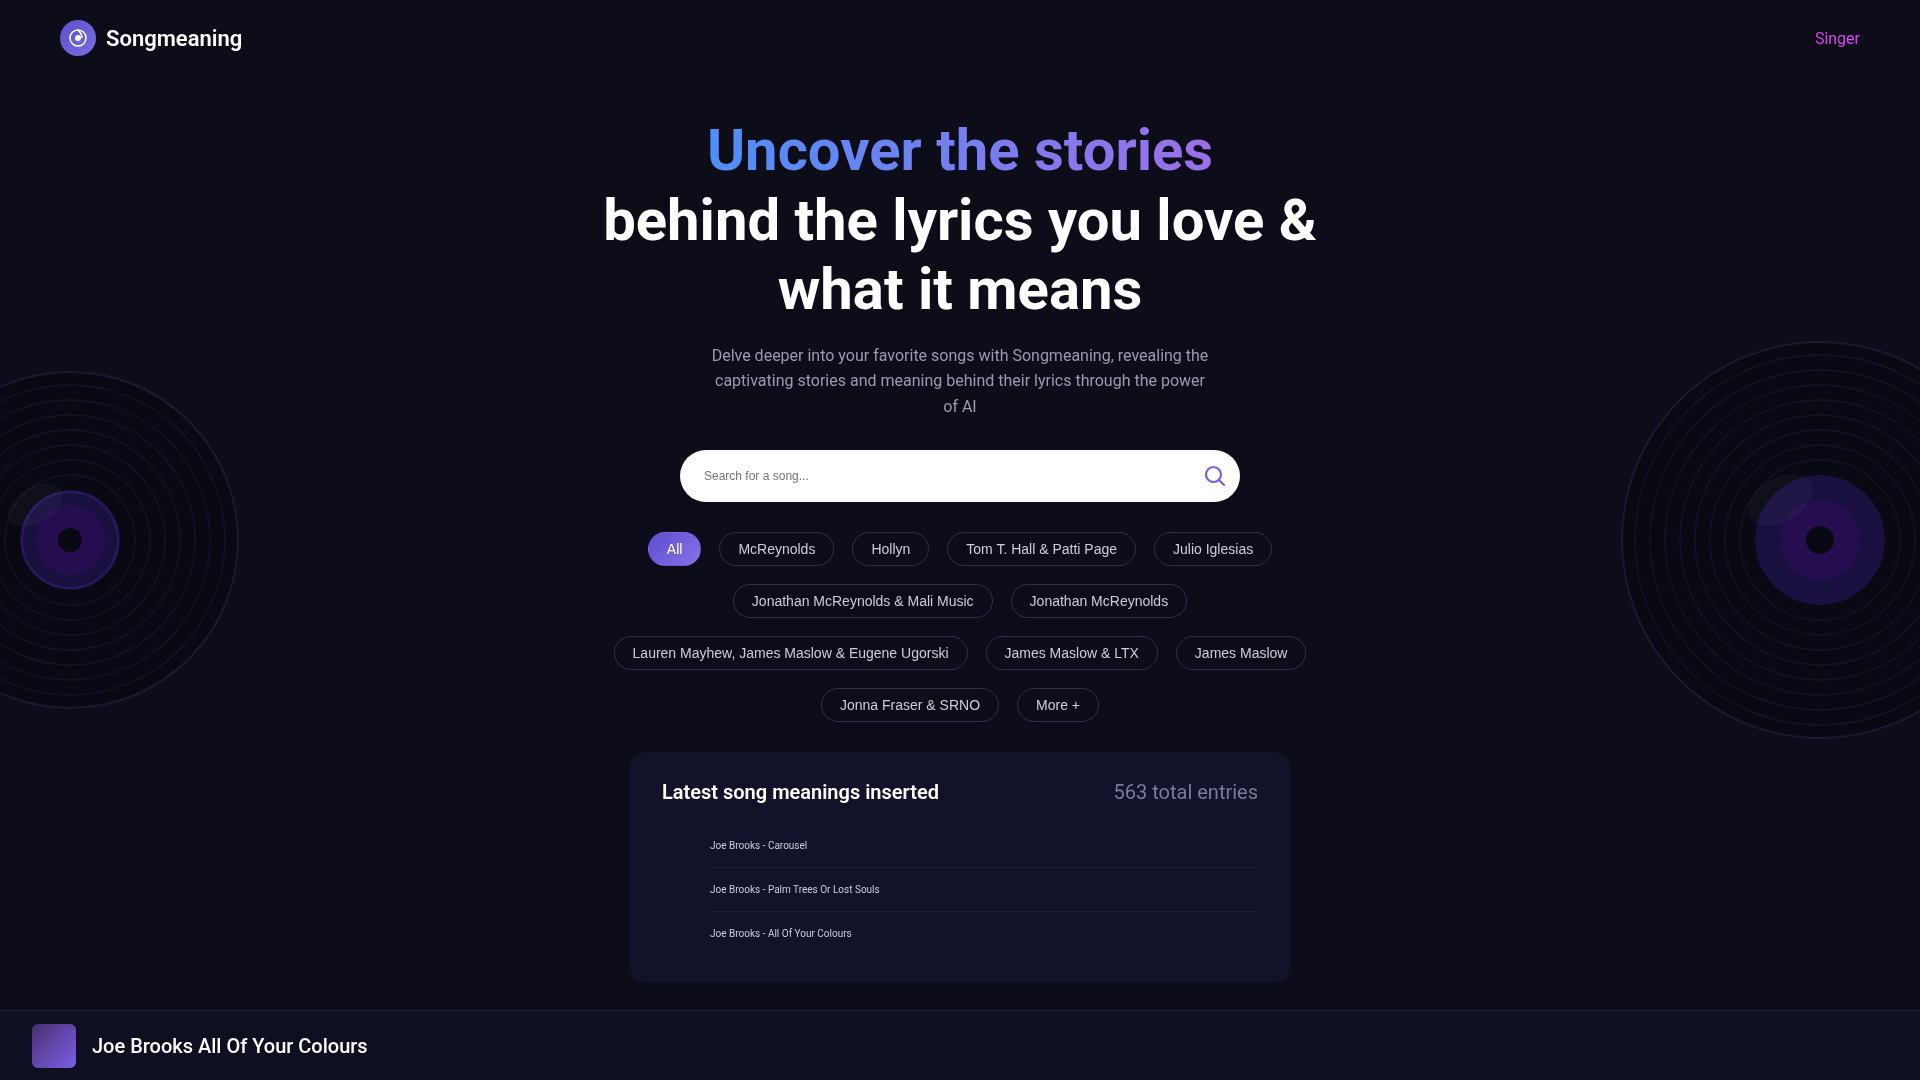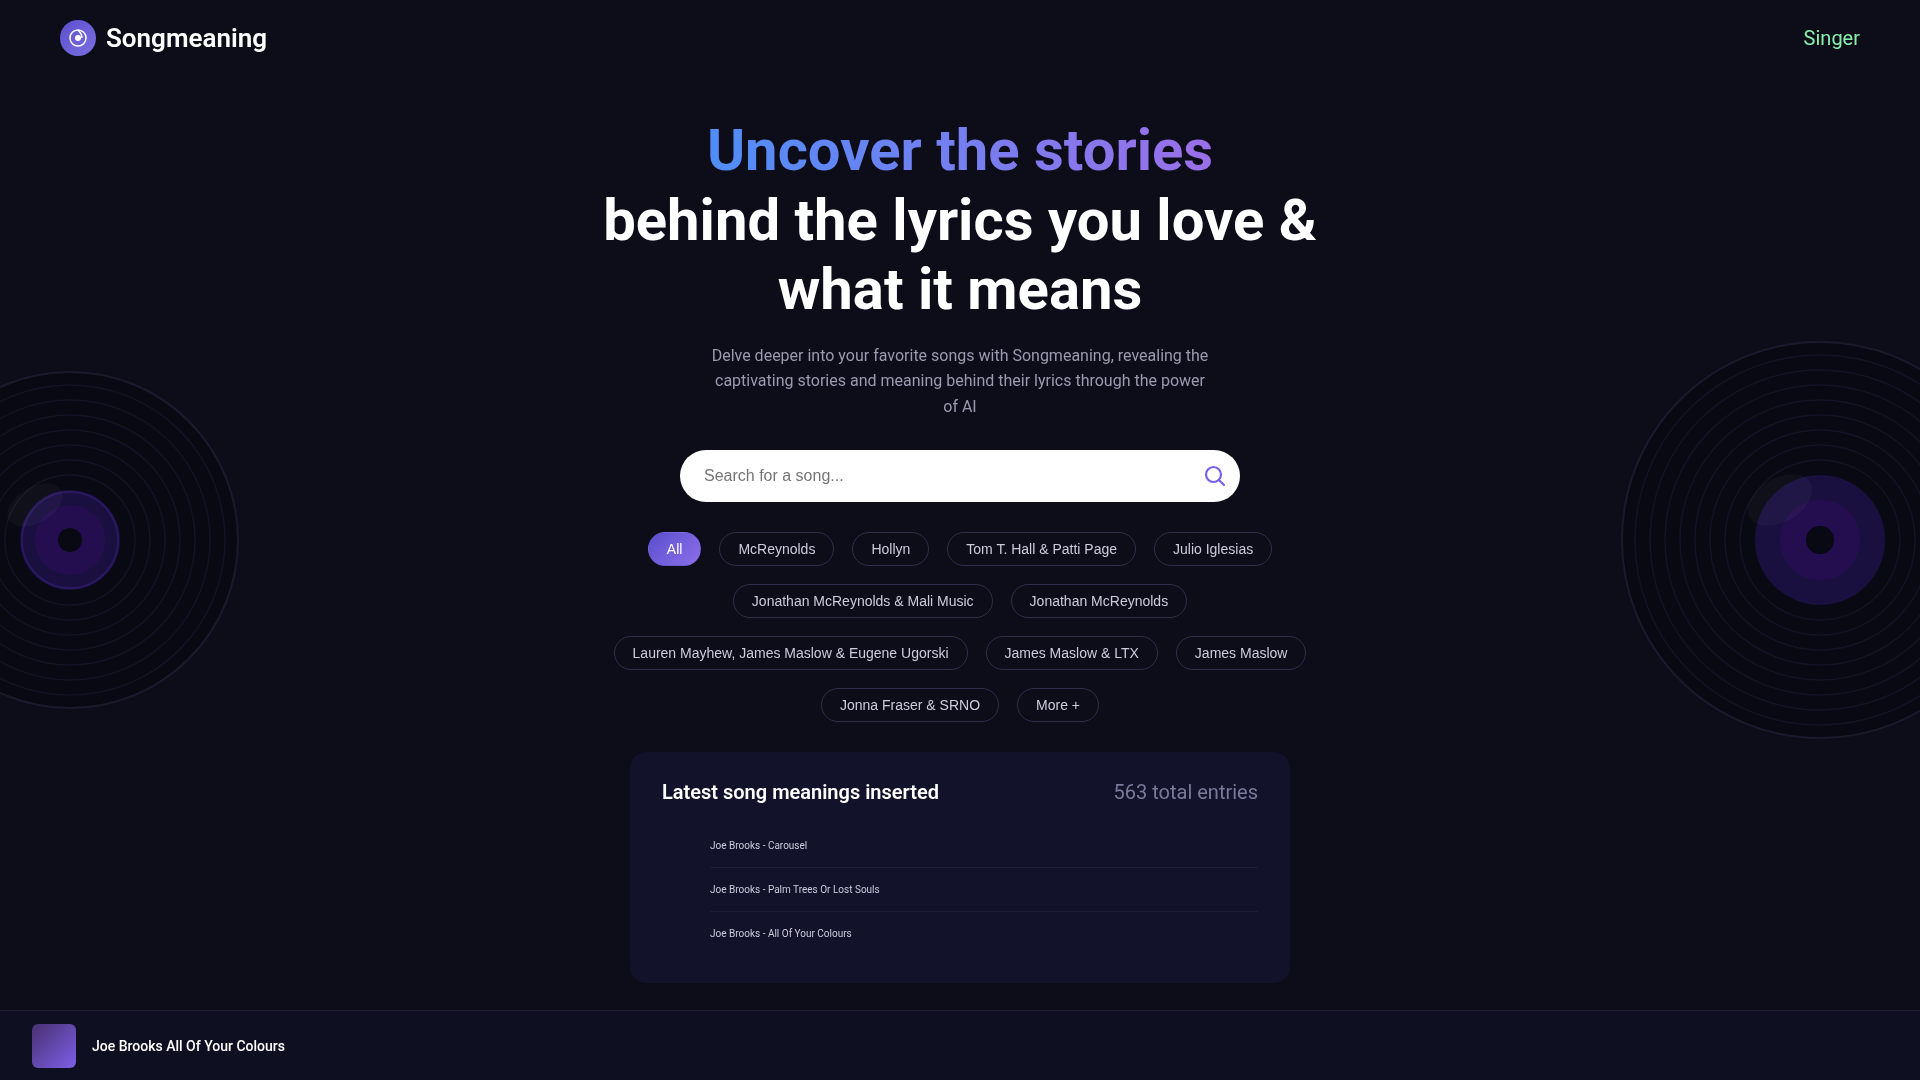--- a/index.html
+++ b/index.html
@@ -39,28 +39,28 @@
       height: 36px;
       background: linear-gradient(135deg, #5b4fcf 0%, #7c6fe0 100%);
       border-radius: 50%;
       display: flex;
       align-items: center;
       justify-content: center;
       font-size: 18px;
     }
 
     .logo-text {
-      font-size: 26px;
+      font-size: 22px;
       font-weight: 600;
       color: #ffffff;
     }
 
     .nav-singer {
-      font-size: 20px;
-      color: #86efac;
+      font-size: 16px;
+      color: #d946ef;
       cursor: pointer;
       font-weight: 400;
     }
 
     
     .main {
       position: relative;
       z-index: 10;
       display: flex;
       flex-direction: column;
@@ -103,21 +103,21 @@
       position: relative;
     }
 
     .search-input {
       width: 100%;
       height: 52px;
       border-radius: 30px;
       border: none;
       background: #ffffff;
       padding: 0 50px 0 24px;
-      font-size: 16px;
+      font-size: 12px;
       color: #333;
       outline: none;
     }
 
     .search-icon-btn {
       position: absolute;
       right: 14px;
       top: 50%;
       transform: translateY(-50%);
       background: none;
@@ -241,21 +241,21 @@
 
     .player-thumb {
       width: 44px;
       height: 44px;
       border-radius: 6px;
       background: linear-gradient(135deg, #4a3070, #7b5fe8);
       flex-shrink: 0;
     }
 
     .player-info {
-      font-size: 14px;
+      font-size: 20px;
     }
 
     .player-song {
       color: #ffffff;
       font-weight: 500;
     }
   </style>
 </head>
 <body>
 

